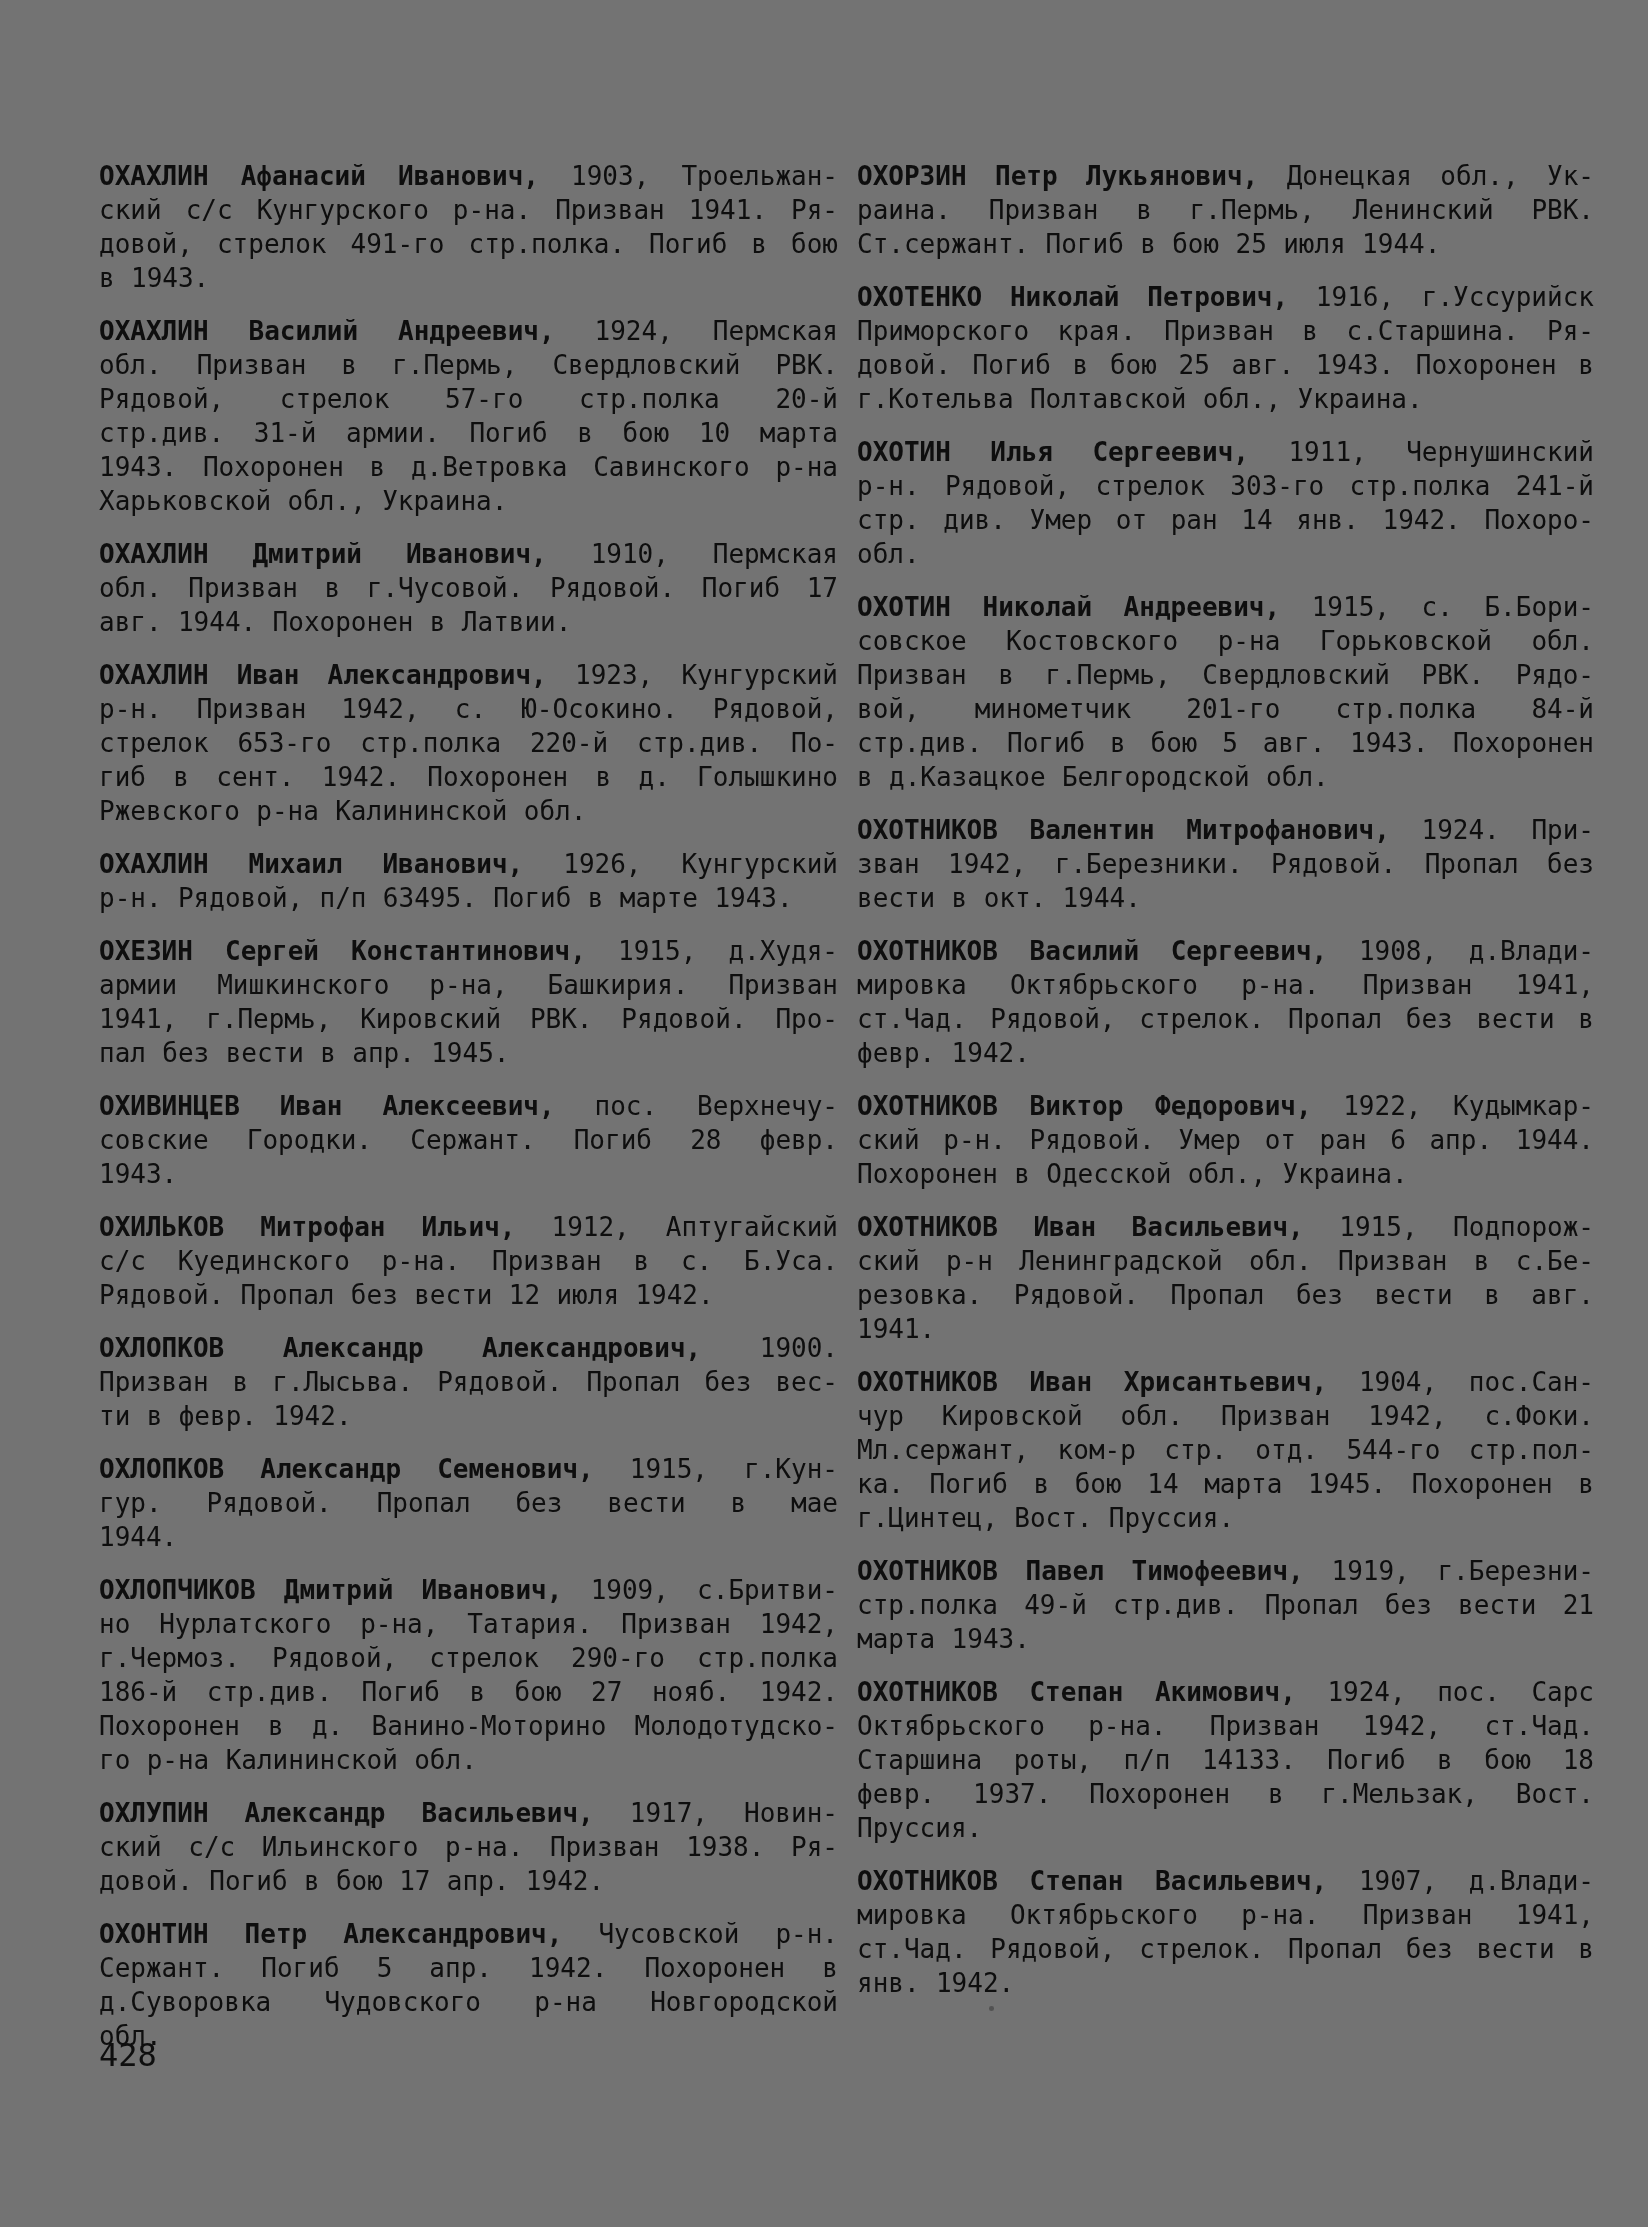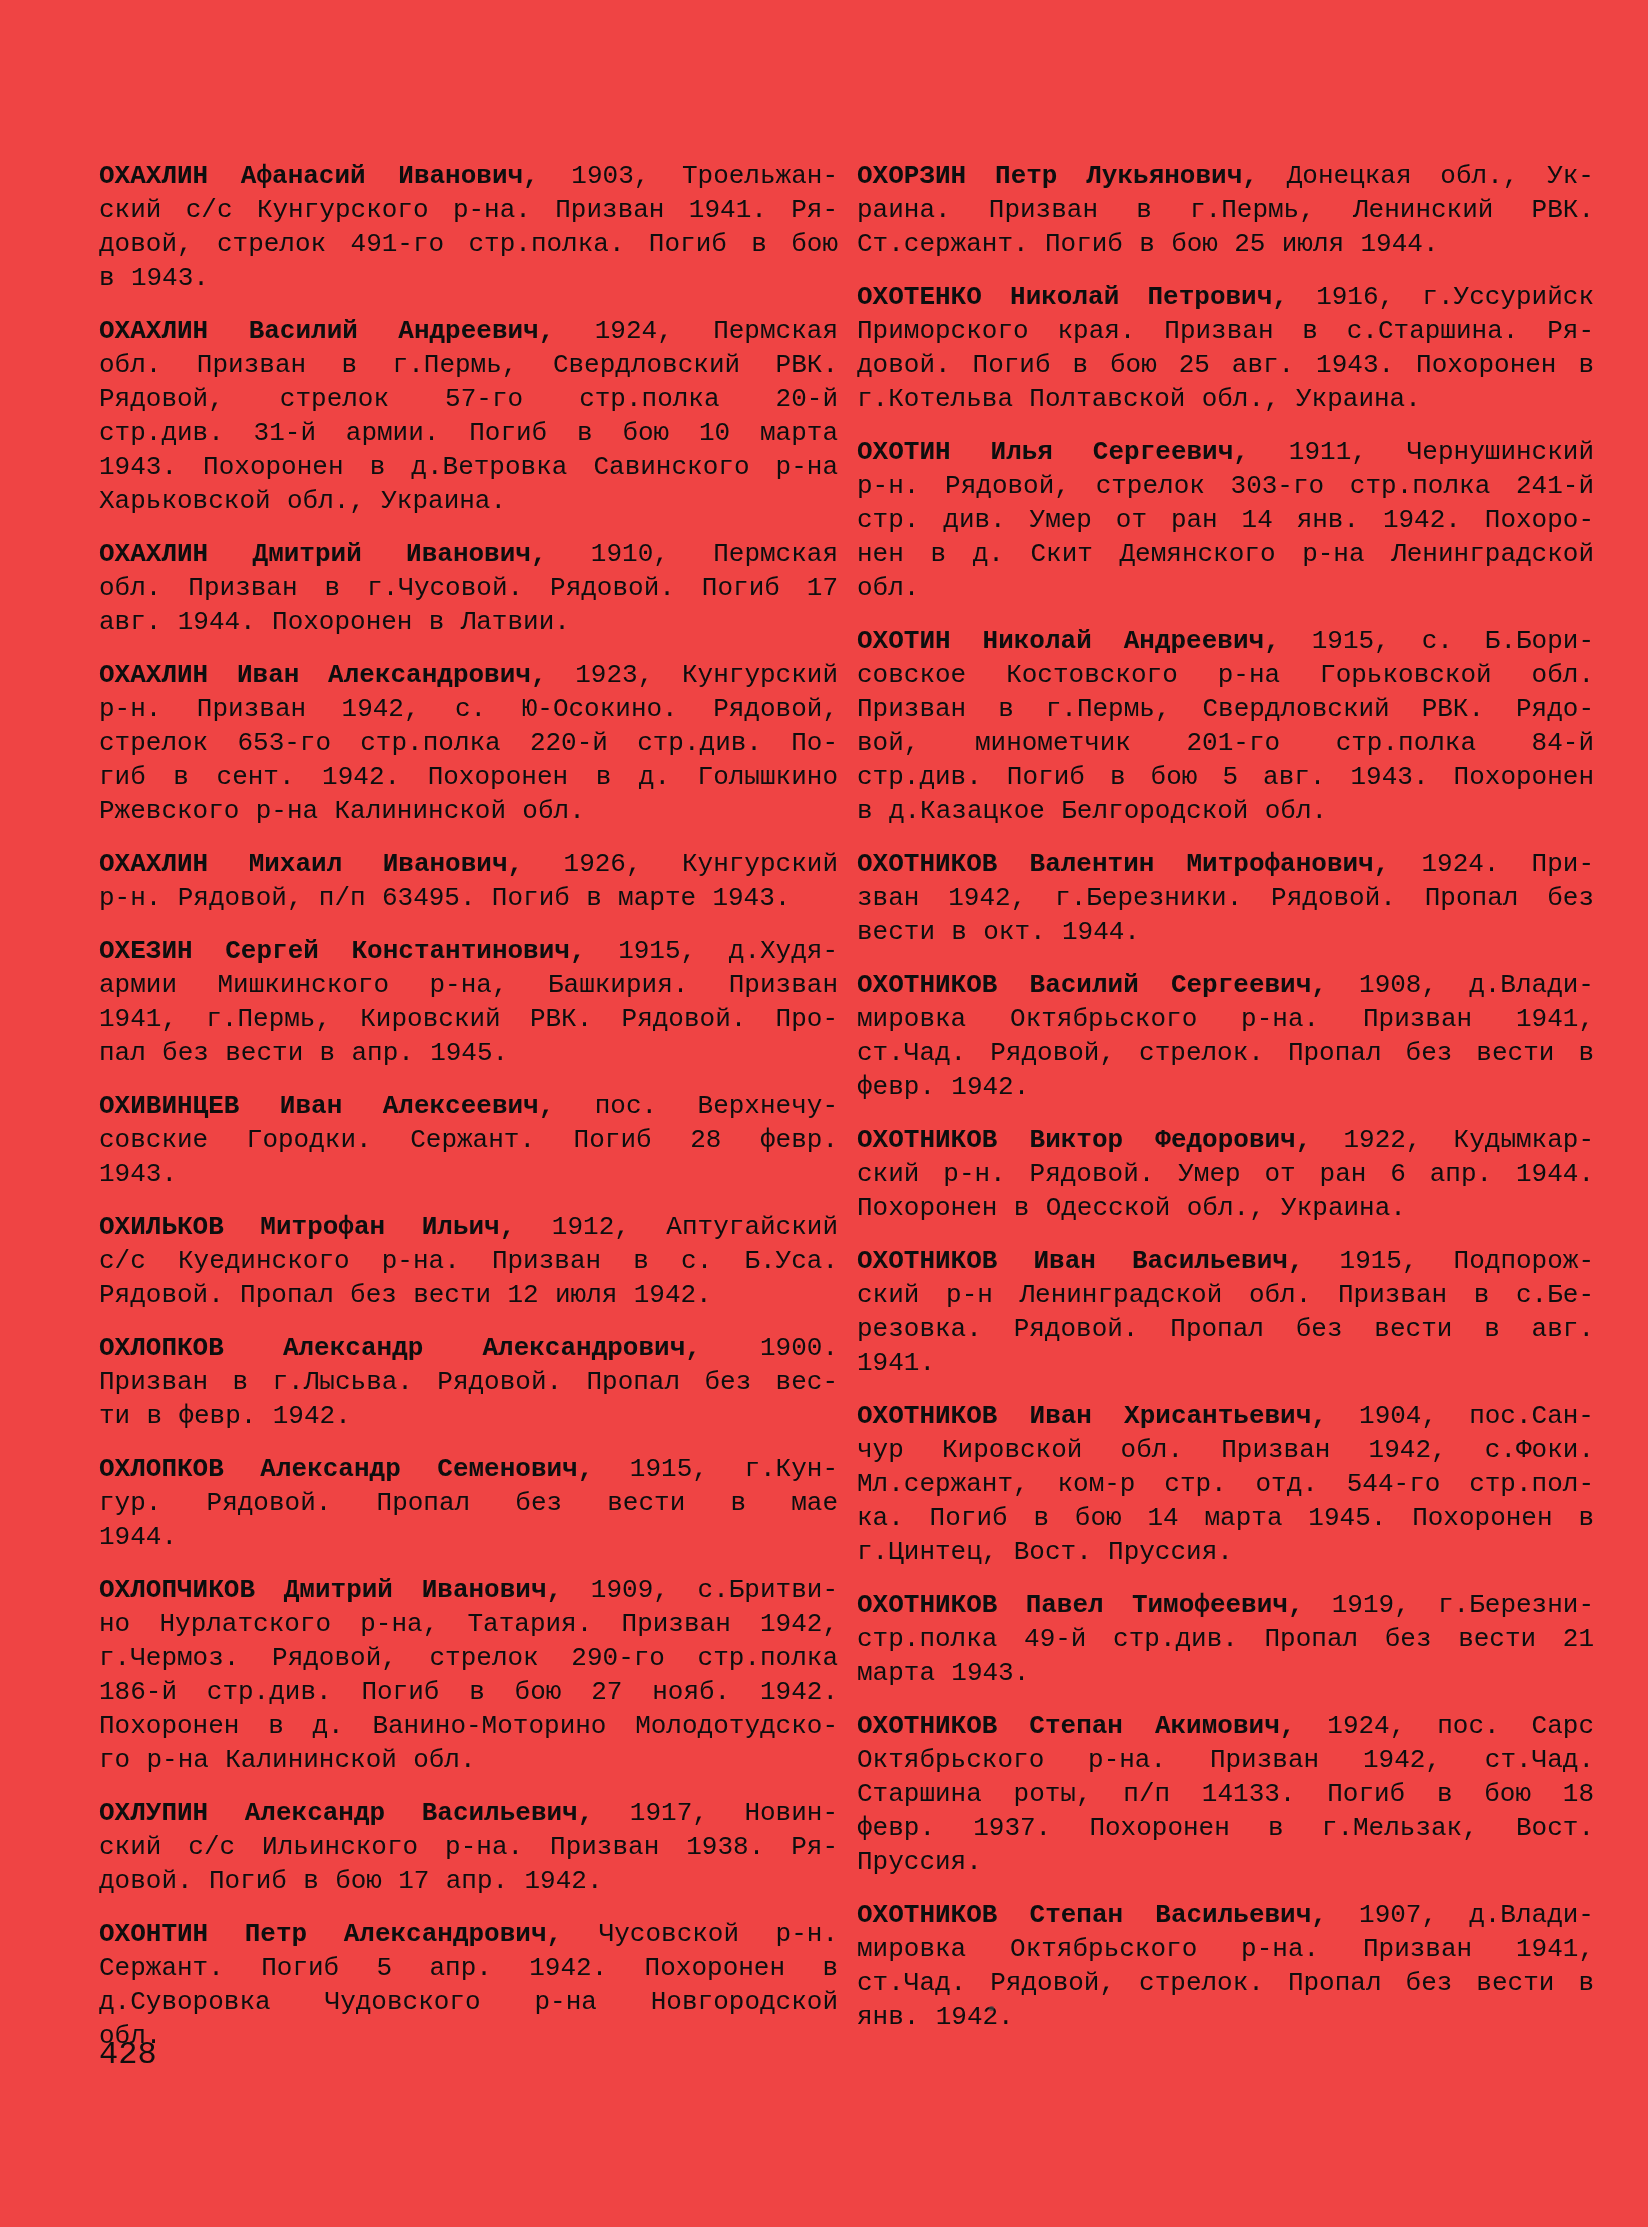--- a/index.html
+++ b/index.html
@@ -11,22 +11,21 @@
     position: relative;
     width: 1648px;
     height: 2227px;
     font-family: "DejaVu Sans Mono", "Liberation Mono", monospace;
     color: #0e0e0e;
     -webkit-font-smoothing: antialiased;
   }
   .page {
     position: absolute;
     inset: 0;
-    background: #ef4444;
-    font-family: Liberation Mono, monospace;
+    background: #737373;
   }
   .col {
     position: absolute;
     top: 159px;
     font-size: 26px;
     line-height: 34px;
     letter-spacing: 0px;
   }
   #col-left  { left: 99px;  width: 739px; }
   #col-right { left: 857px; width: 737px; }
@@ -148,21 +147,20 @@
       <div class="entry">
         <div class="line"><span class="nm">ОХОТЕНКО Николай Петрович,</span> 1916, г.Уссурийск</div>
         <div class="line">Приморского края. Призван в с.Старшина. Ря-</div>
         <div class="line">довой. Погиб в бою 25 авг. 1943. Похоронен в</div>
         <div class="line last">г.Котельва Полтавской обл., Украина.</div>
       </div>
       <div class="entry">
         <div class="line"><span class="nm">ОХОТИН Илья Сергеевич,</span> 1911, Чернушинский</div>
         <div class="line">р-н. Рядовой, стрелок 303-го стр.полка 241-й</div>
         <div class="line">стр. див. Умер от ран 14 янв. 1942. Похоро-</div>
-        <div class="line">нен в д. Скит Демянского р-на Ленинградской</div>
         <div class="line last">обл.</div>
       </div>
       <div class="entry">
         <div class="line"><span class="nm">ОХОТИН Николай Андреевич,</span> 1915, с. Б.Бори-</div>
         <div class="line">совское Костовского р-на Горьковской обл.</div>
         <div class="line">Призван в г.Пермь, Свердловский РВК. Рядо-</div>
         <div class="line">вой, минометчик 201-го стр.полка 84-й</div>
         <div class="line">стр.див. Погиб в бою 5 авг. 1943. Похоронен</div>
         <div class="line last">в д.Казацкое Белгородской обл.</div>
       </div>

